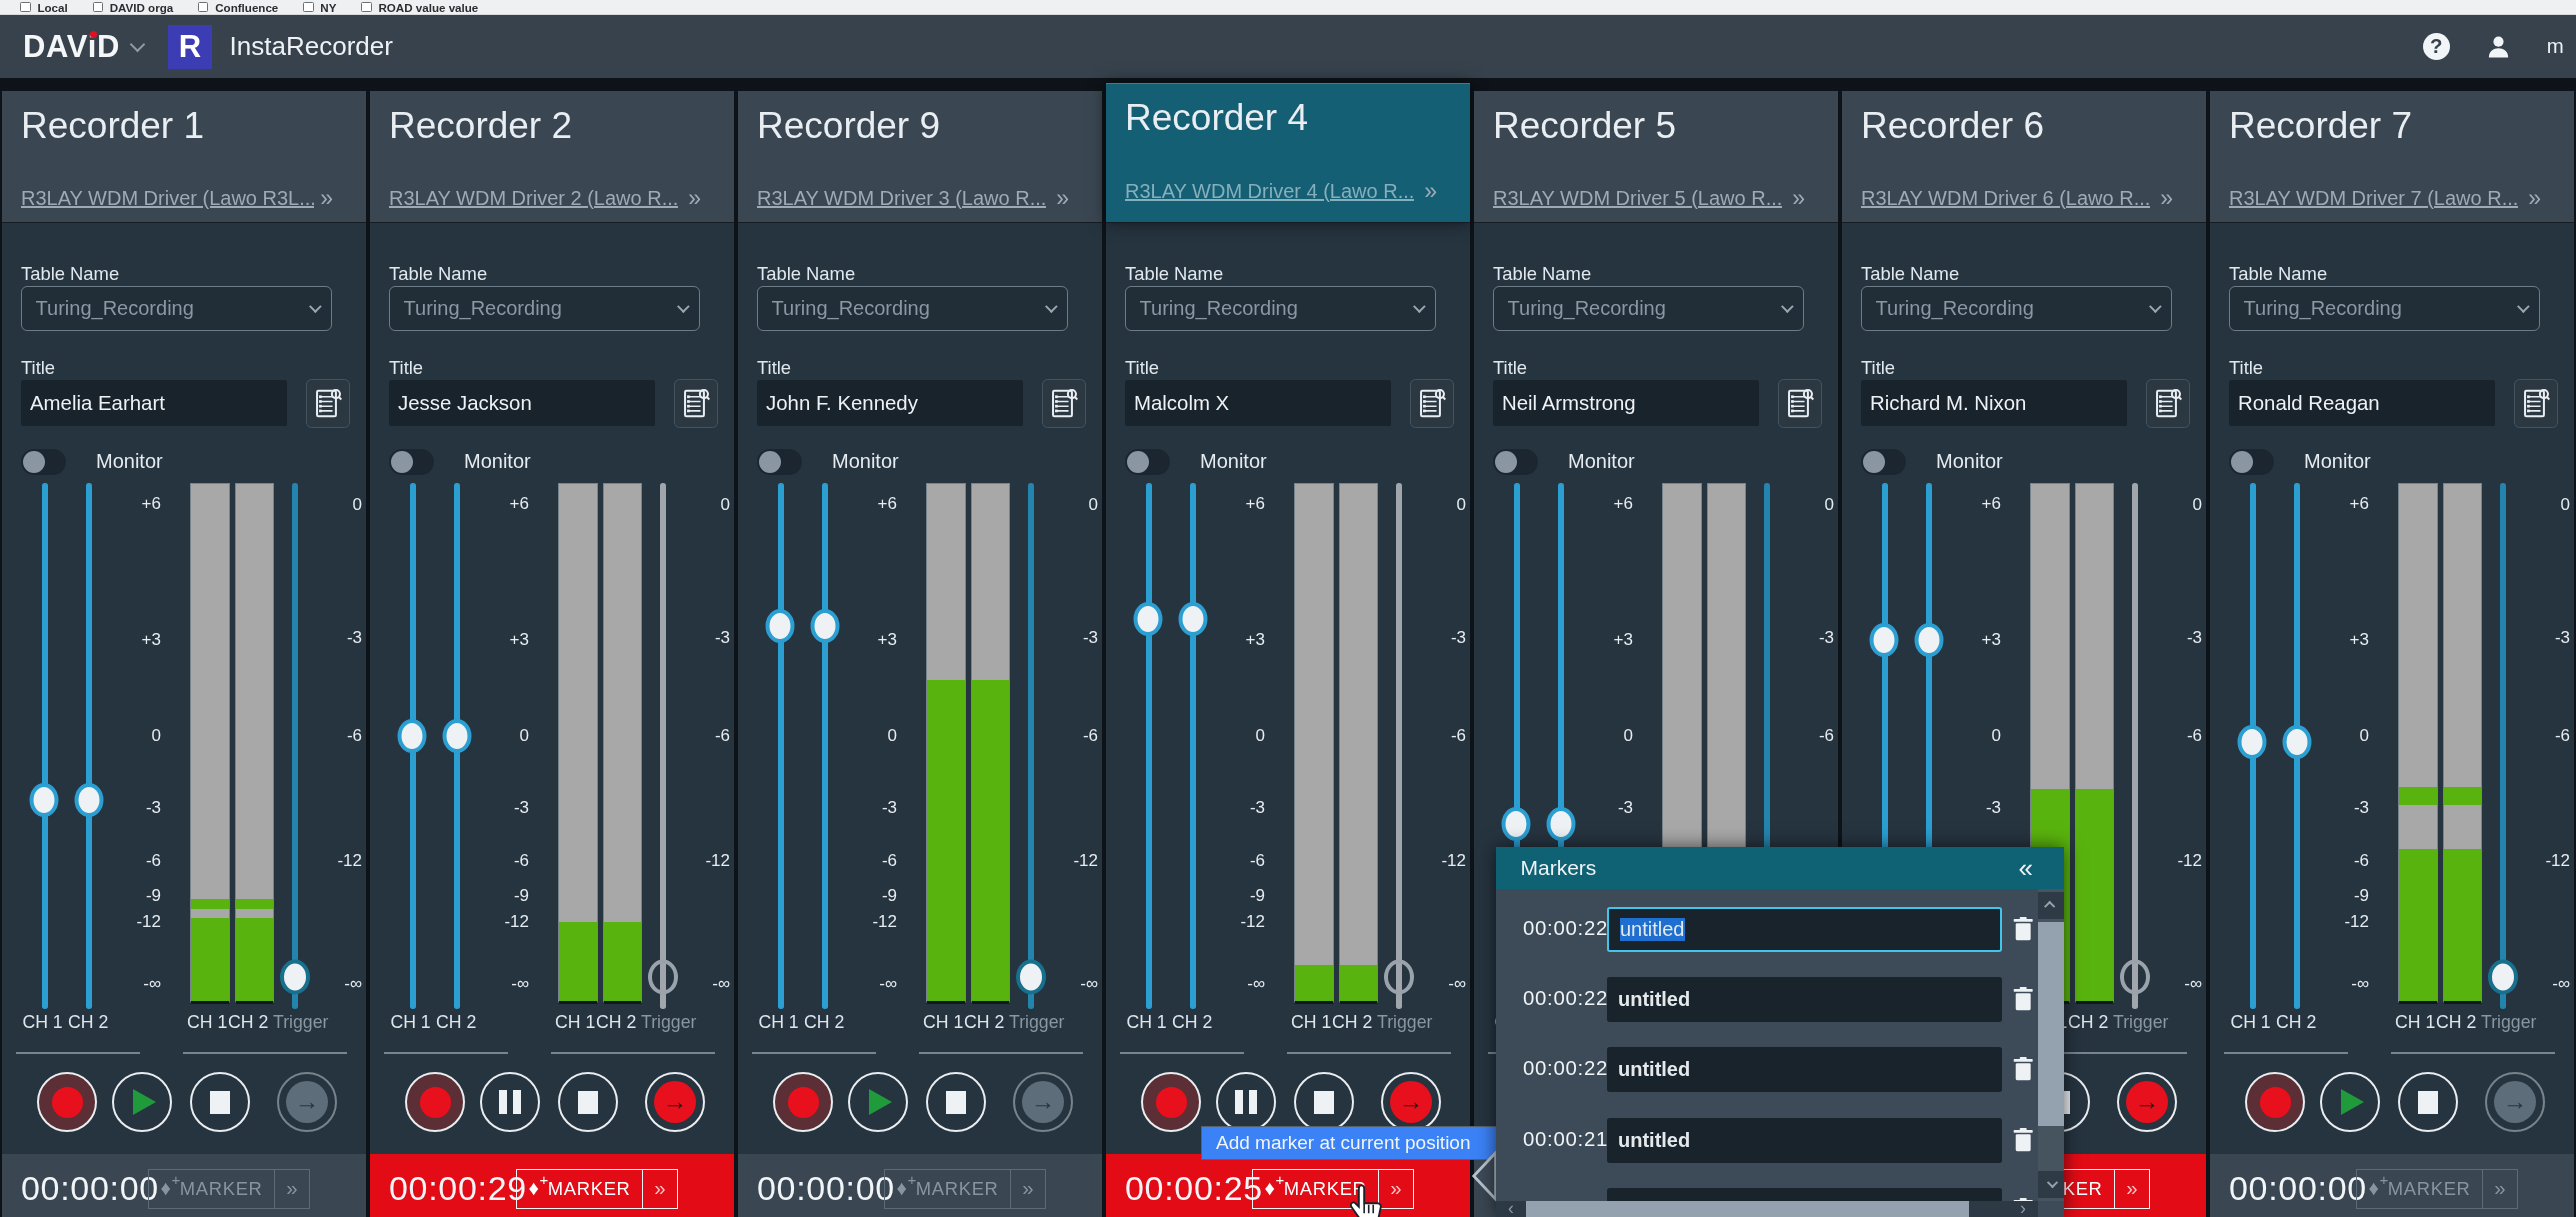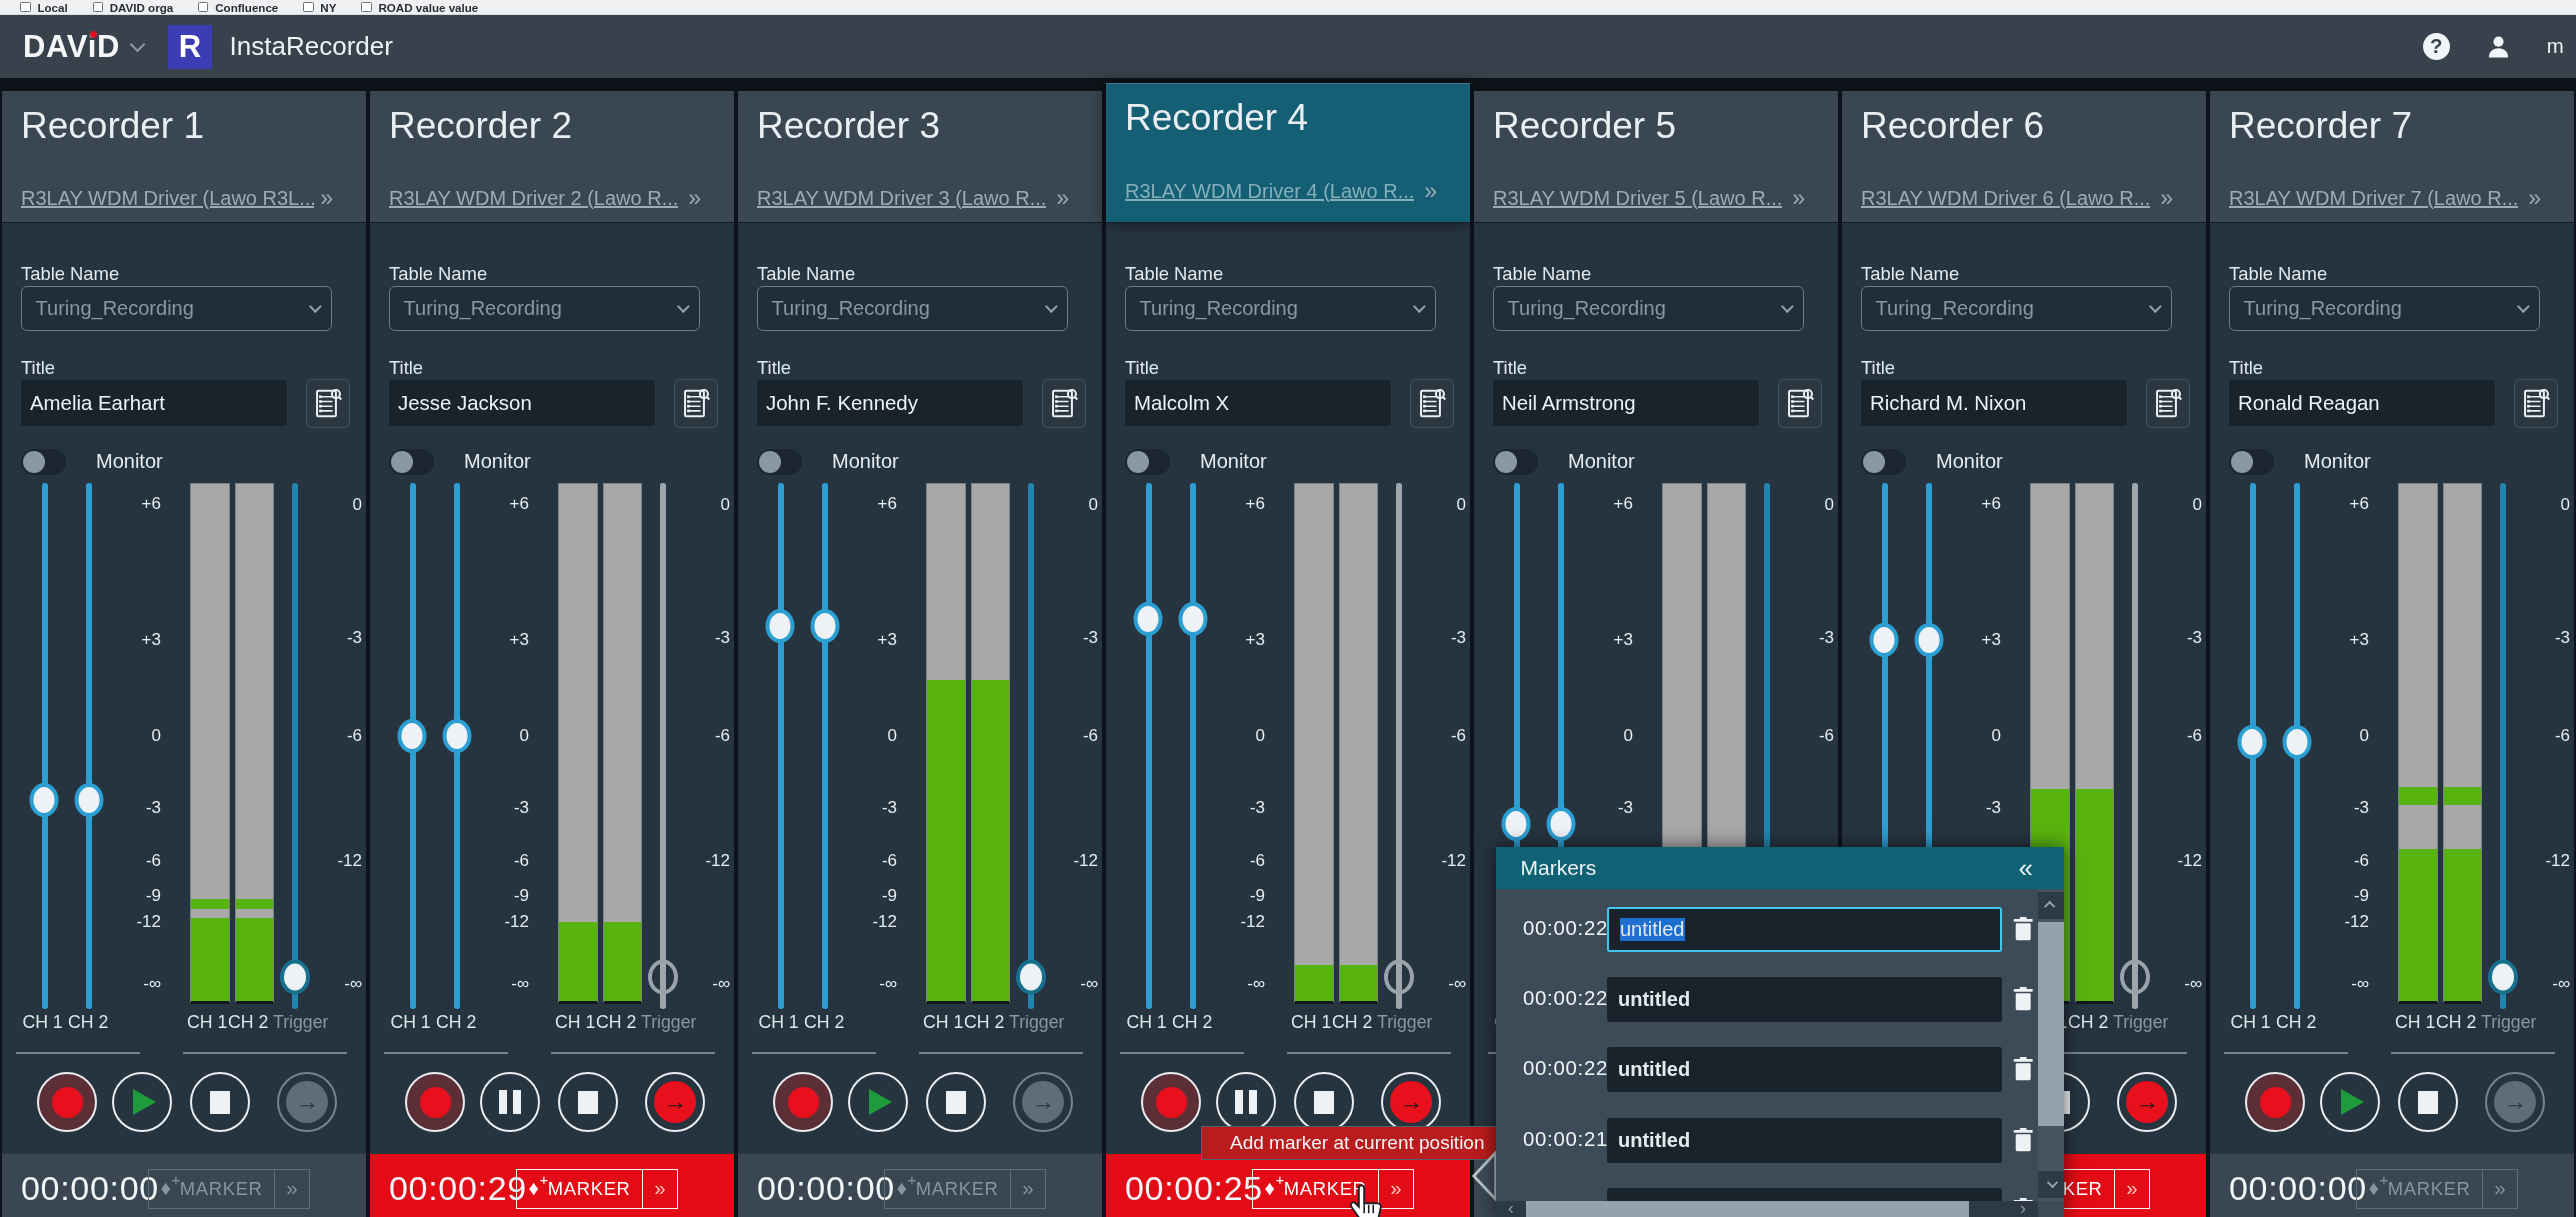--- a/index.html
+++ b/index.html
@@ -99,22 +99,22 @@
   .time { margin-left:19px; color:#f2f5f7; font-size:34px; font-weight:300; letter-spacing:0.7px; }
   .mbtn { position:absolute; left:146px; width:162px; height:40px; border:1.4px solid #5c6b77; display:flex; align-items:stretch; color:#8795a1; }
   .bbar.rec .mbtn { border-color:#f4f6f8; color:#ffffff; }
   .mbtn .mzone { flex:1; display:flex; align-items:center; justify-content:center; gap:8.2px; font-size:18.4px; letter-spacing:0.7px; }
   .mbtn .dia { position:relative; font-size:20.4px; line-height:1; }
   .mbtn .dia i { position:absolute; top:-6.8px; right:-9.5px; font-size:15px; font-style:normal; }
   .mbtn .mgo { width:35px; border-left:1.4px solid #5c6b77; display:flex; align-items:center; justify-content:center; font-size:20.4px; }
   .bbar.rec .mbtn .mgo { border-left-color:#f4f6f8; color:rgba(255,255,255,.75); }
 
   
-  .tooltip { position:absolute; left:1201px; top:1126px; width:360px; height:34px; background:#b91c1c; border:0.7px solid #55616d;
-    color:#f2f5f7; font-size:19px; display:flex; align-items:center; padding-left:28px; z-index:5; }
+  .tooltip { position:absolute; left:1201px; top:1126px; width:360px; height:34px; background:#3b82f6; border:0.7px solid #55616d;
+    color:#f2f5f7; font-size:19px; display:flex; align-items:center; padding-left:14px; z-index:5; }
 
   
   .mkpanel { position:absolute; left:1496px; top:847px; width:568px; height:370px; background:#3d4b58; z-index:10;
     box-shadow:0 0 17.7px rgba(0,0,0,.6); overflow:hidden; }
   .mkhead { position:absolute; top:0; left:0; right:0; height:42px; background:#0f6174; display:flex; align-items:center; }
   .mkhead .mt { color:#eef3f5; font-size:21px; margin-left:24.5px; }
   .mkhead .collapse { margin-left:auto; margin-right:31px; color:#eef3f5; font-size:26px; }
   .mkrow { position:absolute; left:0; width:538px; height:49px; }
   .mkrow .rt { position:absolute; left:27px; top:9.5px; color:#f2f5f7; font-size:20.4px; font-weight:300; letter-spacing:0.7px; }
   .mkrow .rn { position:absolute; left:111px; top:0; width:395px; height:45px; background:#19232c; border-radius:2.7px;
@@ -374,21 +374,21 @@
         <span class="mzone">
               <span class="dia">♦<i>+</i></span>
               <span class="mlabel">MARKER</span>
             </span>
         <span class="mgo">»</span>
       </div>
     </div>
   </section>
       <section class="panel">
     <header class="phead">
-      <h1>Recorder 3</h1>
+      <h1>Recorder 9</h1>
       <div class="drv">
         <a href="#">R3LAY WDM Driver 3 (Lawo R...</a>
         <span class="dchev">»</span>
       </div>
     </header>
     <div class="lbl tn">Table Name</div>
     <div class="select">
       <span class="selval">Turing_Recording</span>
       <span class="sel-chev"></span>
     </div>

